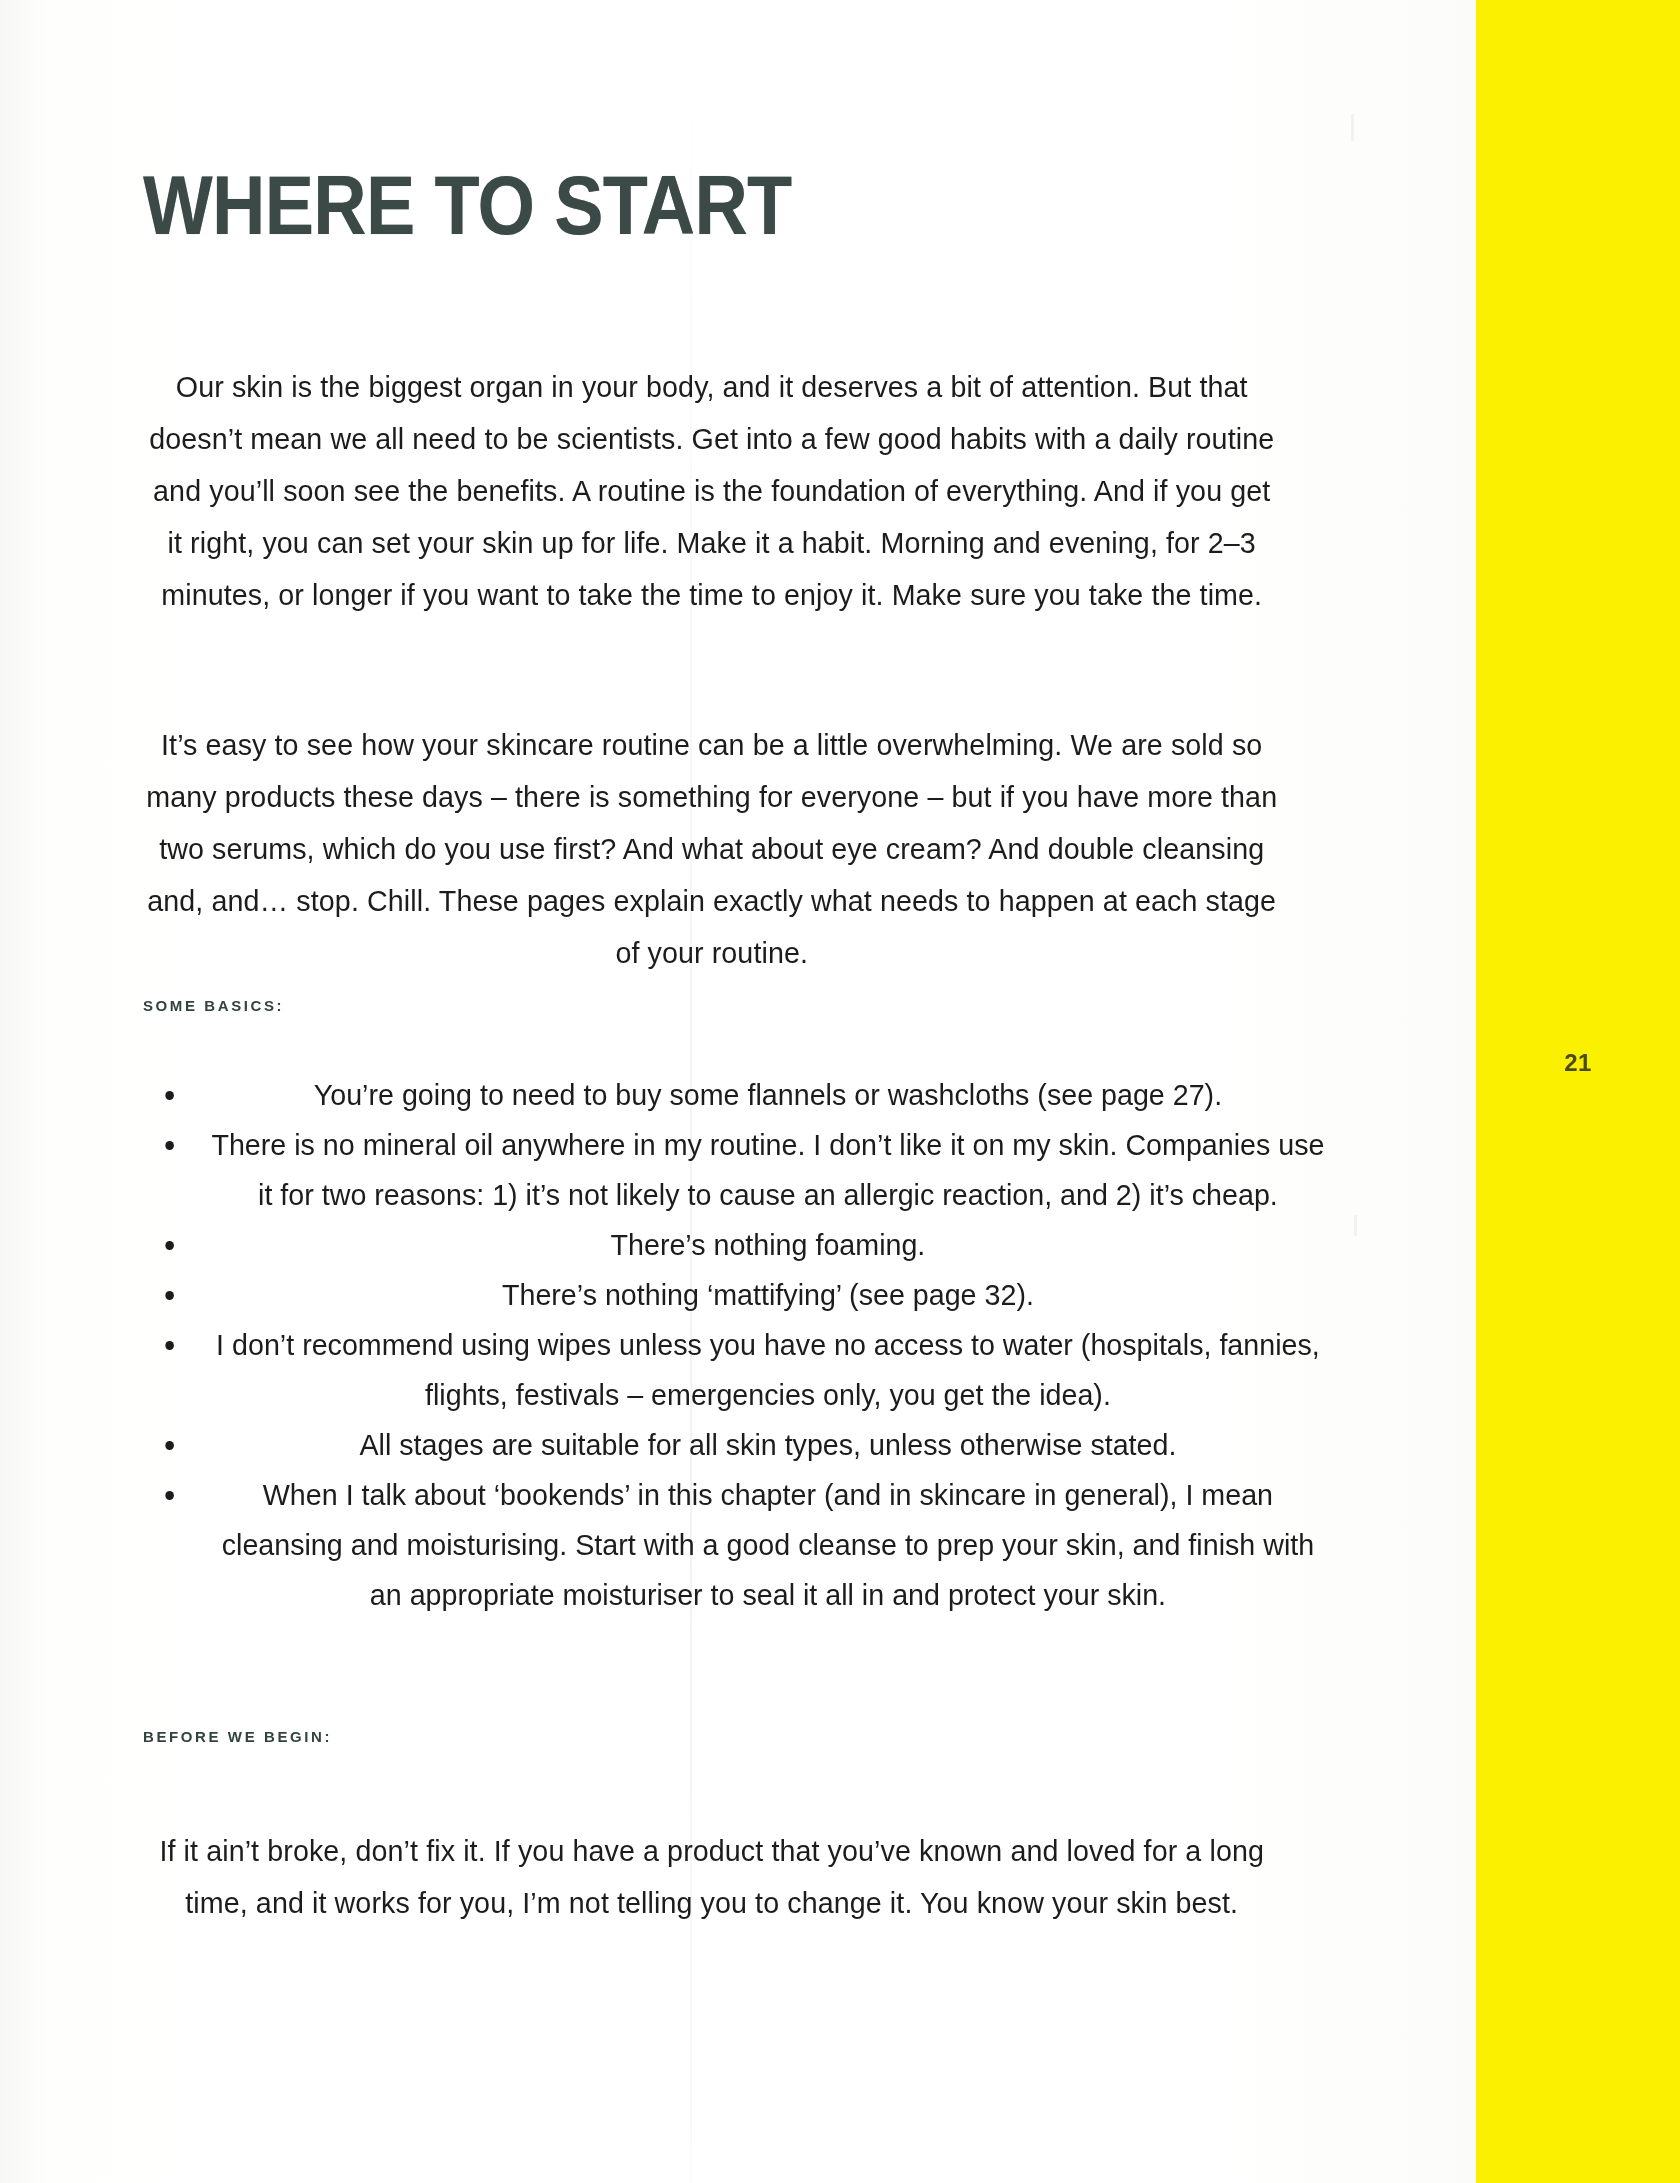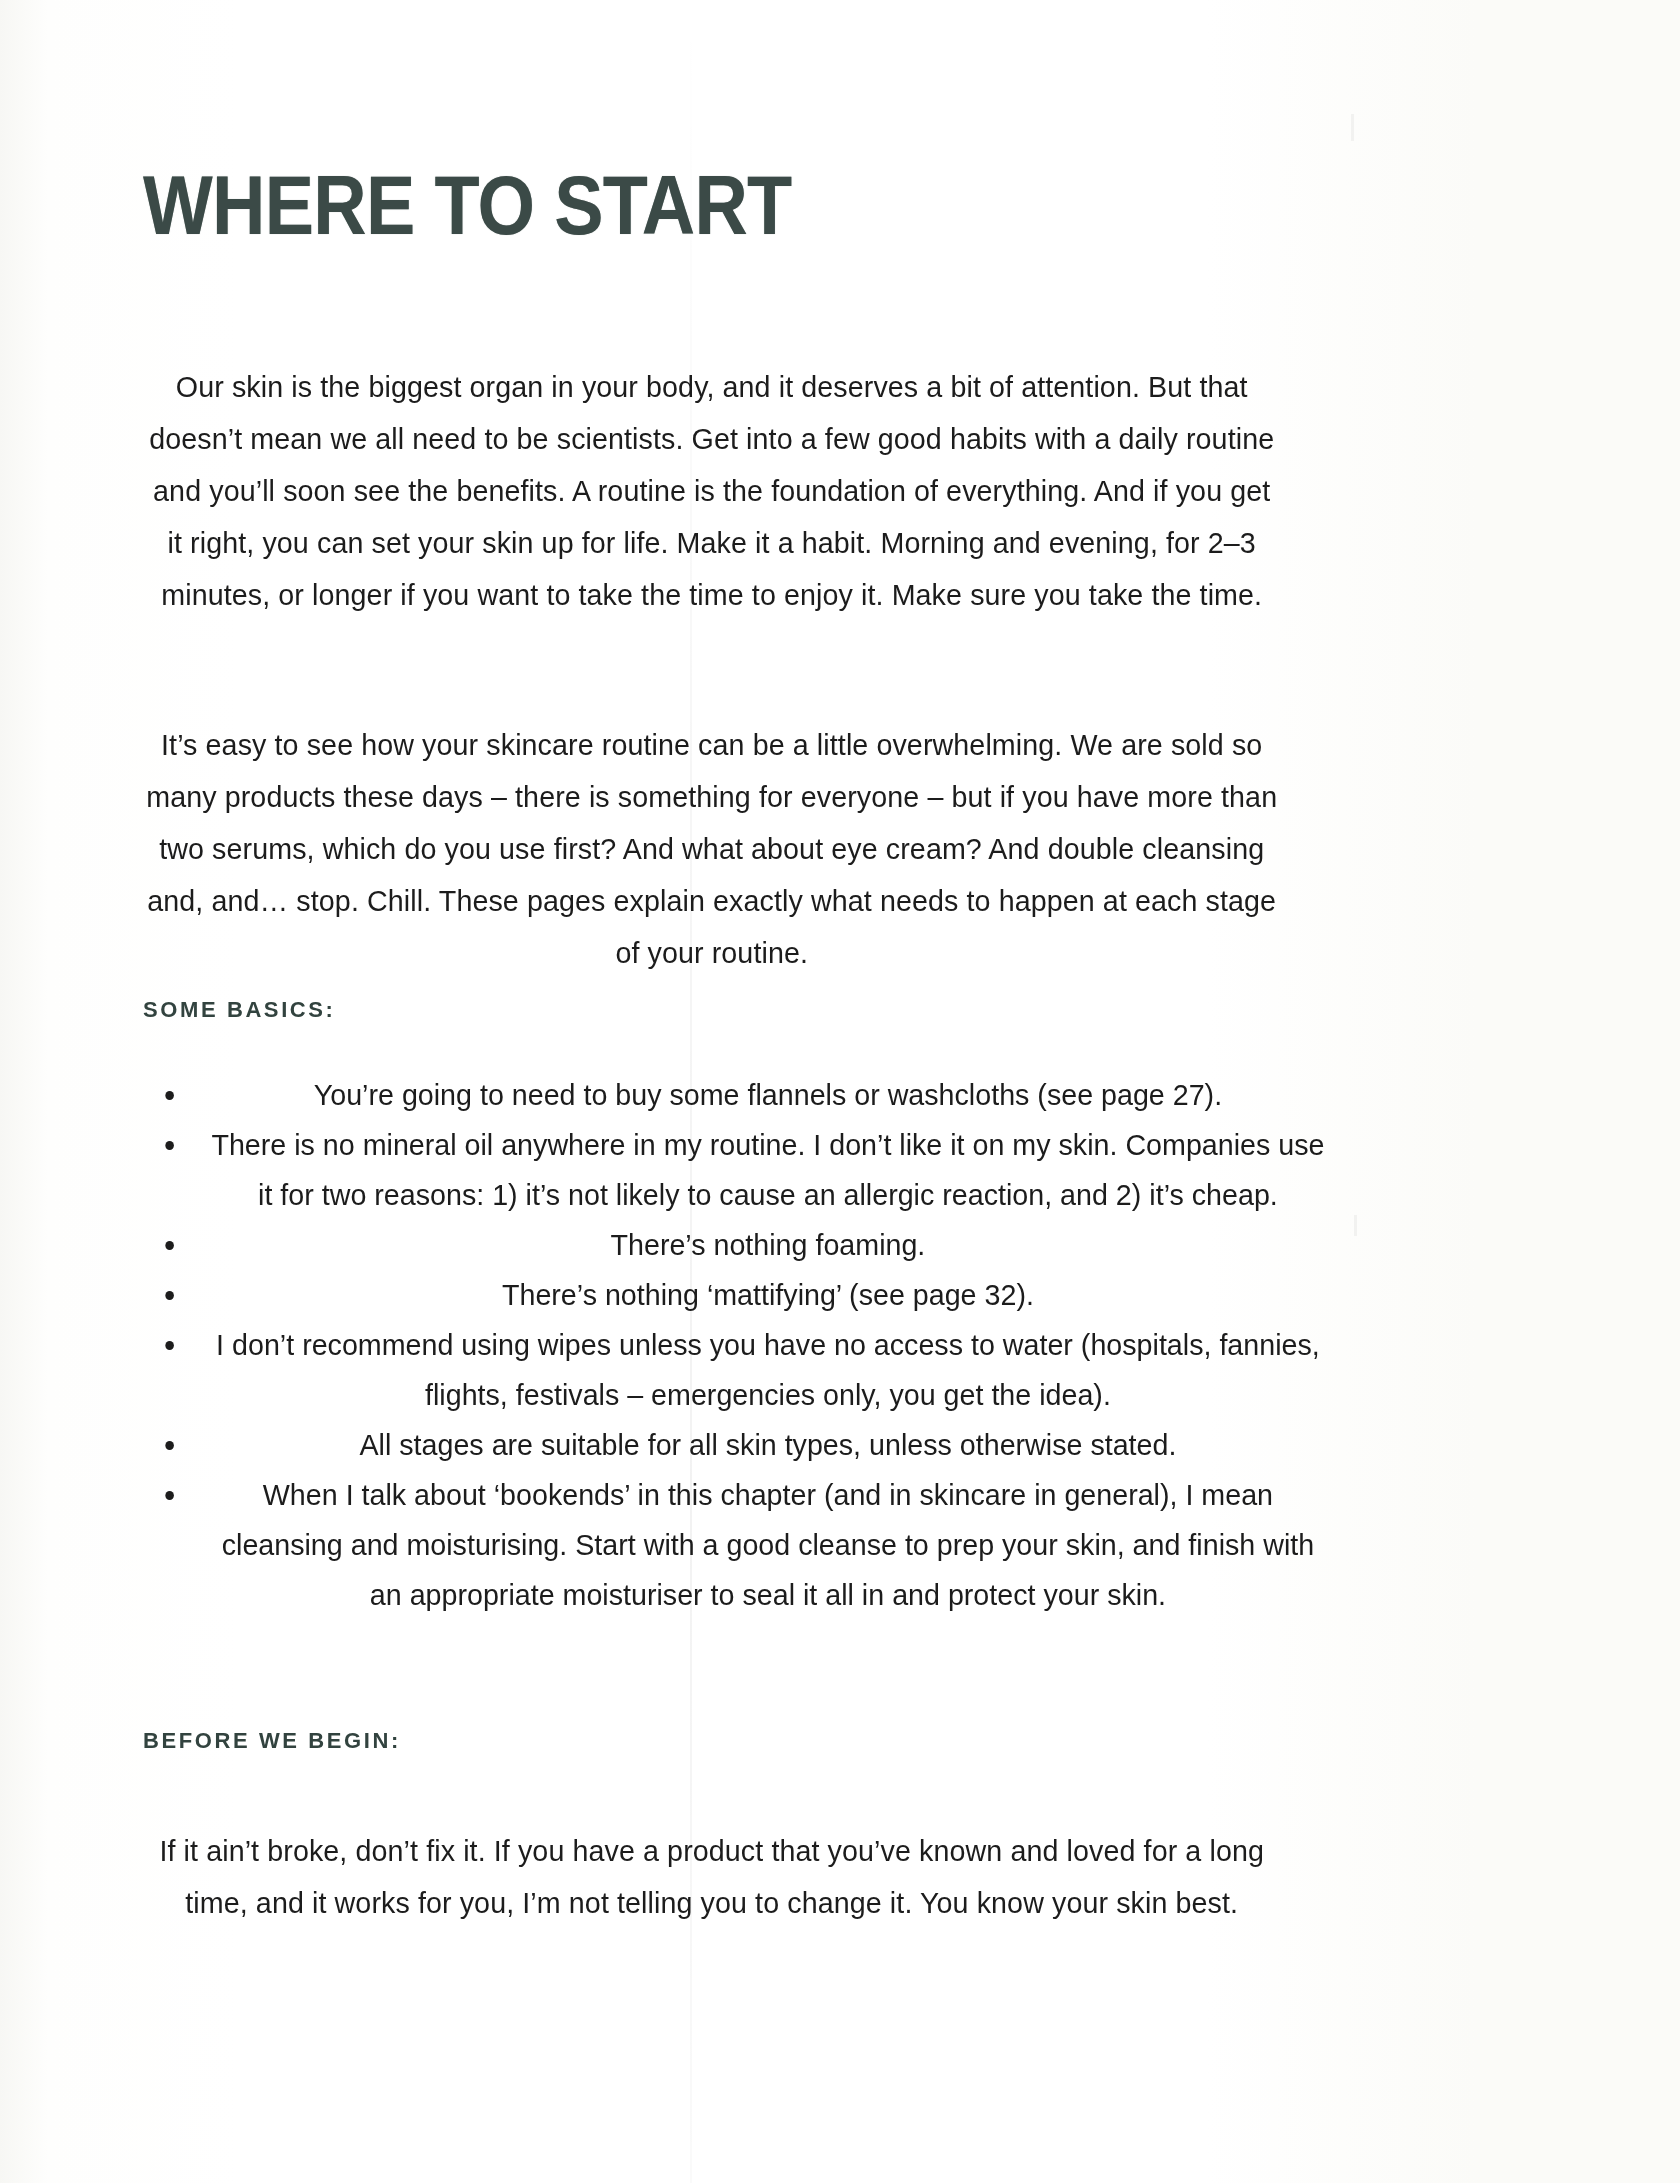--- a/index.html
+++ b/index.html
@@ -110,21 +110,21 @@
   }
 
   #para-intro   { top: 315px; }
   #para-second  { top: 673px; }
 
   .section-heading {
     position: absolute;
     left: 0;
     font-family: "Liberation Sans Narrow", "Liberation Sans", sans-serif;
     font-weight: bold;
-    font-size: 22px;
+    font-size: 15px;
     letter-spacing: 2.6px;
     color: #32433f;
     text-transform: uppercase;
   }
   #heading-some-basics   { top: 981px; }
   #heading-before-begin  { top: 1712px; }
 
   .bullet-list {
     position: absolute;
     top: 1046px;
@@ -167,20 +167,24 @@
 </head>
 <body>
 
 <div class="page">
 
   <div class="paper-tone"></div>
   <div class="scan-crease" style="left:690px;"></div>
   <div class="artifact" style="left:1354px; top:1215px; width:3.2px; height:21px;"></div>
   <div class="artifact" style="left:1351px; top:114px; width:3.2px; height:27px;"></div>
 
+  <div class="yellow-band">
+    <div class="band-shade"></div>
+    <div class="page-number">21</div>
+  </div>
 
   <div class="content">
 
     <h1 class="page-title">WHERE TO START</h1>
 
     <p class="body-block" id="para-intro">Our skin is the biggest organ in your body, and it deserves a bit of attention. But that doesn’t mean we all need to be scientists. Get into a few good habits with a daily routine and you’ll soon see the benefits. A routine is the foundation of everything. And if you get it right, you can set your skin up for life. Make it a habit. Morning and evening, for 2–3 minutes, or longer if you want to take the time to enjoy it. Make sure you take the time.</p>
 
     <p class="body-block" id="para-second">It’s easy to see how your skincare routine can be a little overwhelming. We are sold so many products these days – there is something for everyone – but if you have more than two serums, which do you use first? And what about eye cream? And double cleansing and, and… stop. Chill. These pages explain exactly what needs to happen at each stage of your routine.</p>
 
     <div class="section-heading" id="heading-some-basics">SOME BASICS:</div>

